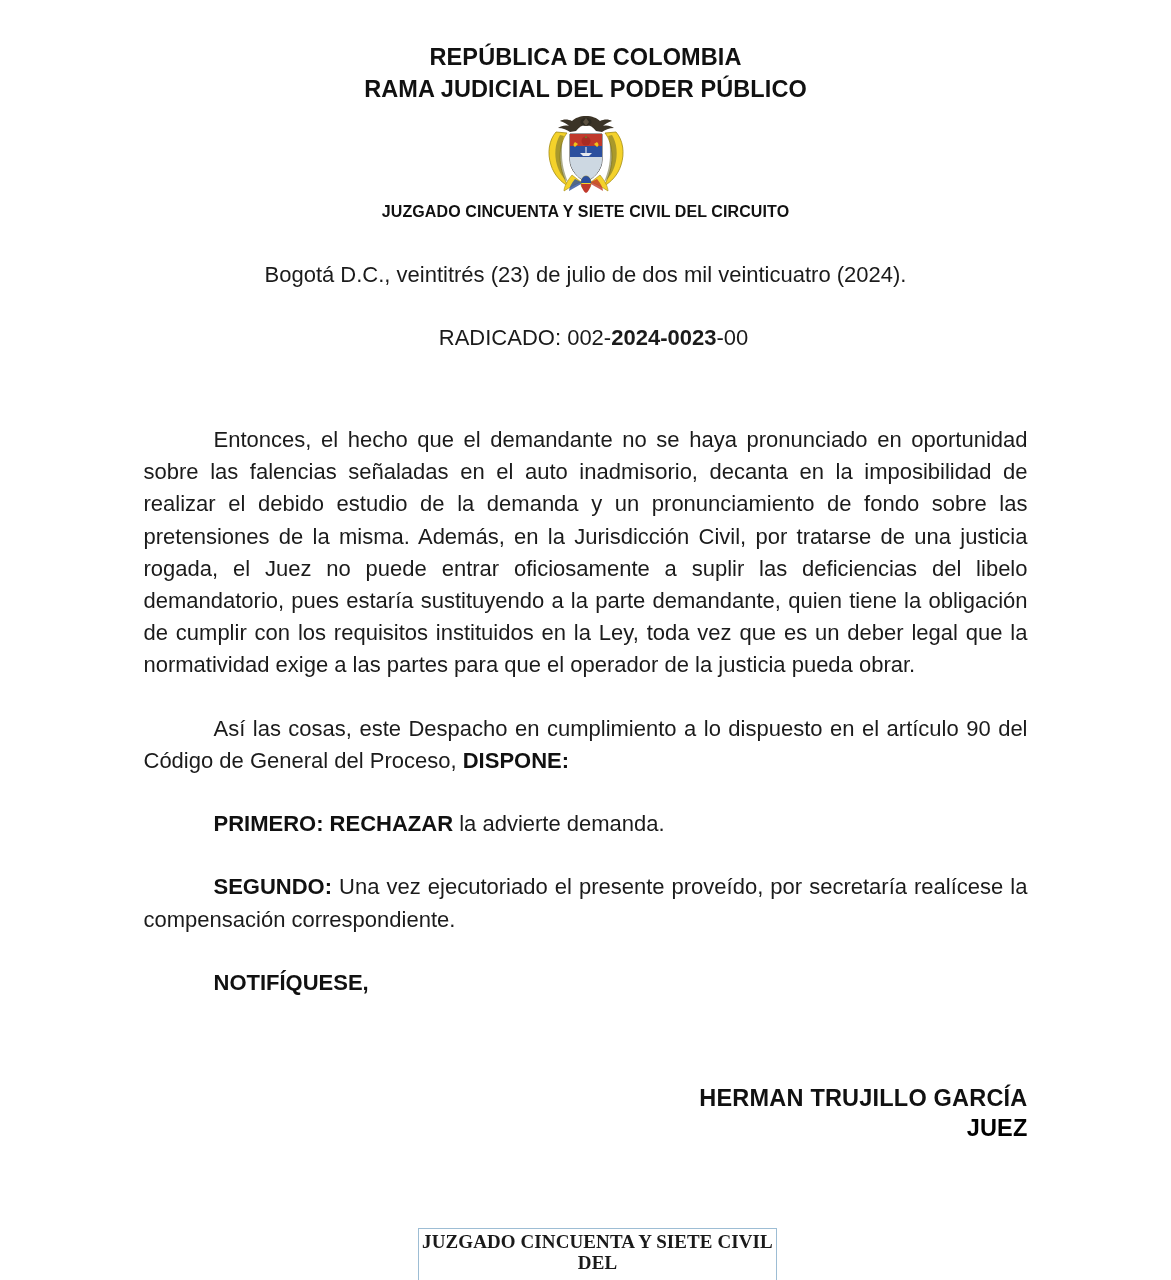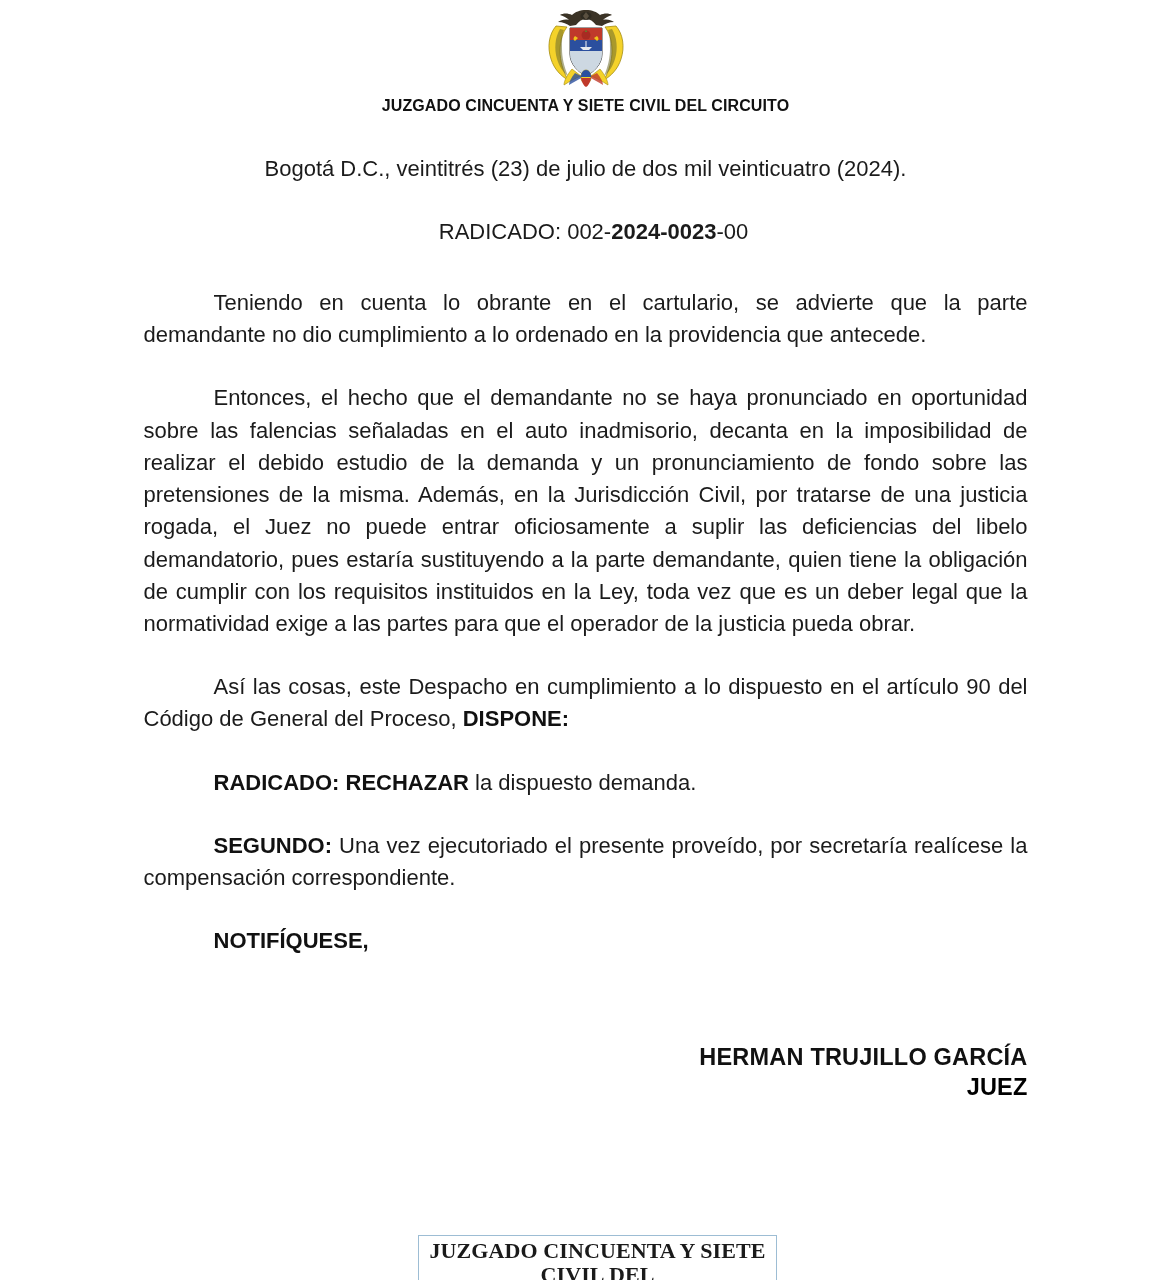--- a/index.html
+++ b/index.html
@@ -127,39 +127,43 @@
     height: 54px;
     border: 1.5px solid #9dbdd4;
     box-sizing: border-box;
     background: #ffffff;
     overflow: hidden;
     text-align: center;
   }
   .stamp-title {
     font-family: "Liberation Serif", "DejaVu Serif", serif;
     font-weight: bold;
-    font-size: 22px;
+    font-size: 19px;
     line-height: 1.1;
     color: #1a1a1a;
     padding-top: 3px;
     letter-spacing: 0.1px;
   }
   .stamp-sub {
     font-family: "Liberation Serif", "DejaVu Serif", serif;
     font-size: 15px;
     color: #1a1a1a;
     line-height: 1.1;
     padding-top: 2px;
   }
 </style>
 </head>
 <body>
 
 <div class="page">
 
+  <div class="header-block">
+    <div class="header-line">REPÚBLICA DE COLOMBIA</div>
+    <div class="header-line">RAMA JUDICIAL DEL PODER PÚBLICO</div>
+  </div>
 
   <div class="emblem-wrap">
     <span class="emblem">
       <svg viewBox="0 0 88 82" width="88" height="82" aria-hidden="true">
 
         <g>
           <path d="M44 3 C38 3 33 5 30 8 C26 6 21 6 18 8 C22 9 25 11 27 13 C23 12 19 13 16 15 C21 15 25 17 28 19 L34 18 C37 14 40 12 44 12 C48 12 51 14 54 18 L60 19 C63 17 67 15 72 15 C69 13 65 12 61 13 C63 11 66 9 70 8 C67 6 62 6 58 8 C55 5 50 3 44 3 Z" fill="#3b3326"></path>
           <ellipse cx="44" cy="9" rx="5.5" ry="4" fill="#2e2a20"></ellipse>
           <path d="M44 5 L47 9 L44 13 L41 9 Z" fill="#5a5040"></path>
         </g>
@@ -202,33 +206,32 @@
   <div class="court-title">JUZGADO CINCUENTA Y SIETE CIVIL DEL CIRCUITO</div>
 
   <div class="centered-line date-line">Bogotá D.C., veintitrés (23) de julio de dos mil veinticuatro (2024).</div>
 
   <div class="centered-line radicado-line"><span>RADICADO: </span><span>002-</span><b>2024-0023</b><span>-00</span></div>
 
   <div class="body-wrap">
 
     <div class="gap-1"></div>
 
-    <p class="para indent">Teniendo en cuenta lo obrante en el cartulario, se advierte que la parte demandante no dio cumplimiento a lo ordenado en la providencia que antecede.</p>
 
     <div class="gap-2"></div>
 
     <p class="para indent">Entonces, el hecho que el demandante no se haya pronunciado en oportunidad sobre las falencias señaladas en el auto inadmisorio, decanta en la imposibilidad de realizar el debido estudio de la demanda y un pronunciamiento de fondo sobre las pretensiones de la misma. Además, en la Jurisdicción Civil, por tratarse de una justicia rogada, el Juez no puede entrar oficiosamente a suplir las deficiencias del libelo demandatorio, pues estaría sustituyendo a la parte demandante, quien tiene la obligación de cumplir con los requisitos instituidos en la Ley, toda vez que es un deber legal que la normatividad exige a las partes para que el operador de la justicia pueda obrar.</p>
 
     <div class="gap-3"></div>
 
     <p class="para indent"><span>Así las cosas, este Despacho en cumplimiento a lo dispuesto en el artículo 90 del Código de General del Proceso, </span><b>DISPONE:</b></p>
 
     <div class="gap-4"></div>
 
-    <p class="para noindent-left"><b>RADICADO: RECHAZAR</b><span> la dispuesto demanda.</span></p>
+    <p class="para noindent-left"><b>PRIMERO: RECHAZAR</b><span> la advierte demanda.</span></p>
 
     <div class="gap-5"></div>
 
     <p class="para noindent-left"><b>SEGUNDO:</b><span> Una vez ejecutoriado el presente proveído, por secretaría realícese la compensación correspondiente.</span></p>
 
     <div class="gap-6"></div>
 
     <p class="para noindent-left"><b>NOTIFÍQUESE,</b></p>
 
     <div class="signature">

